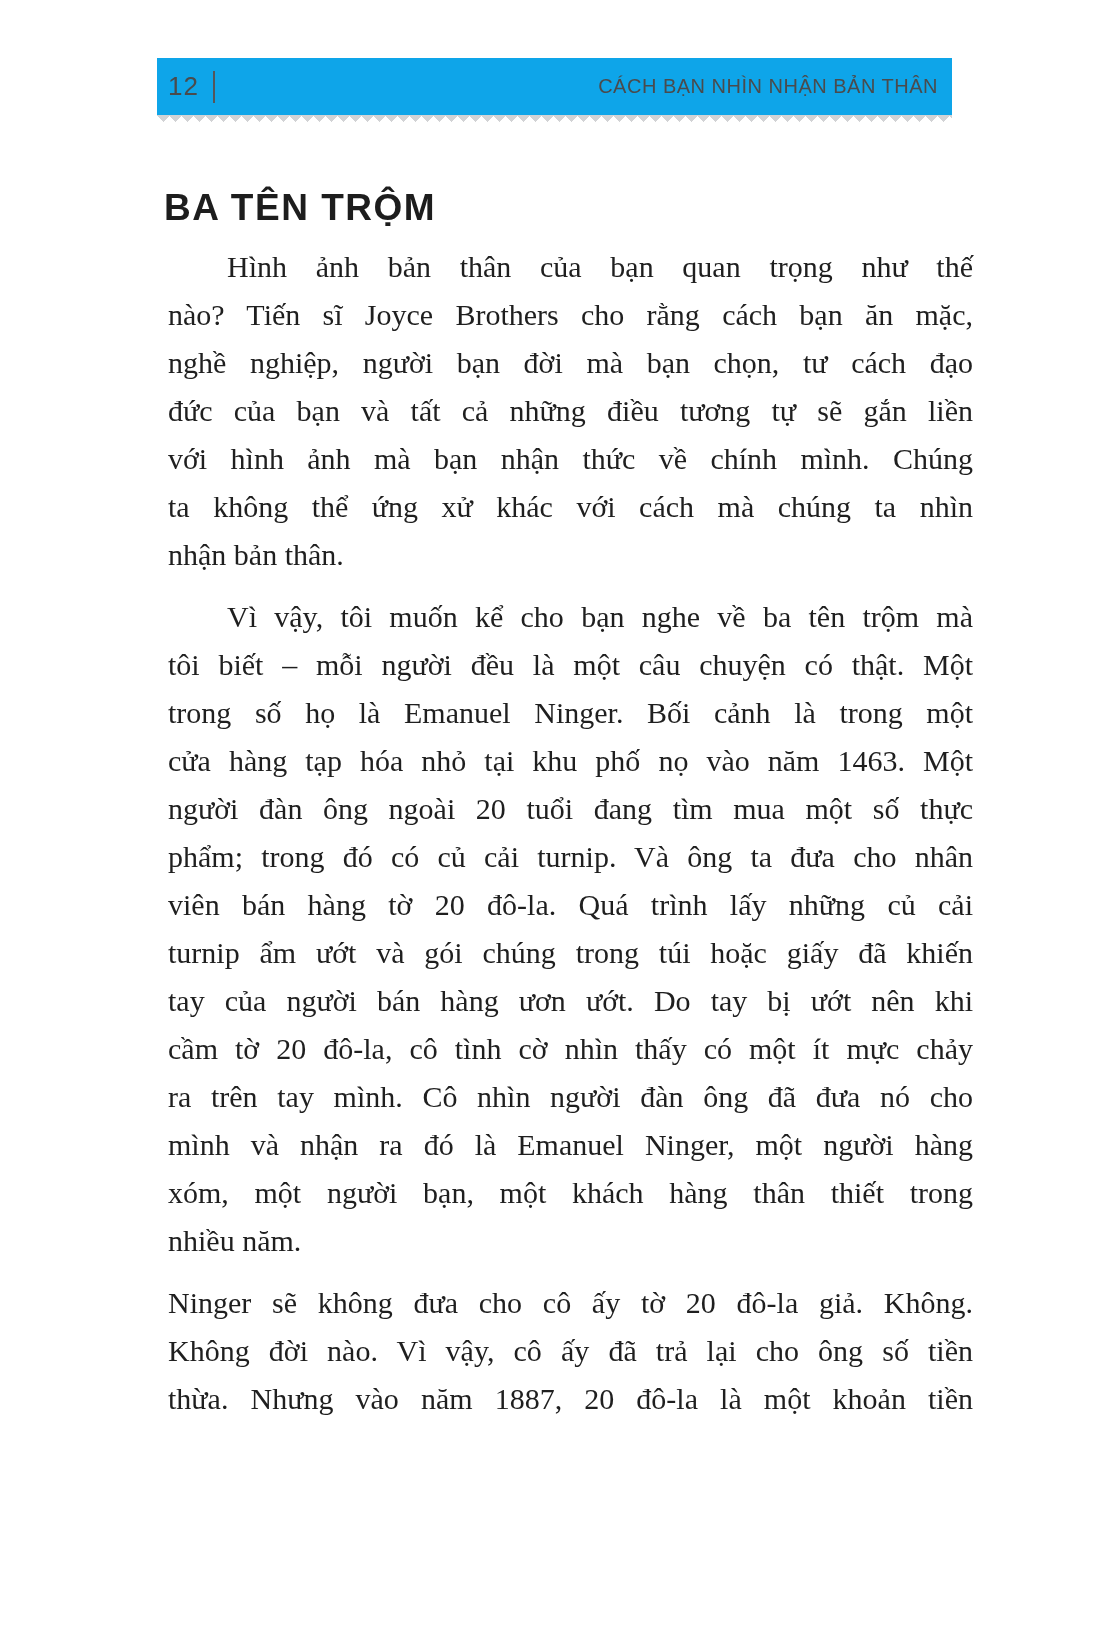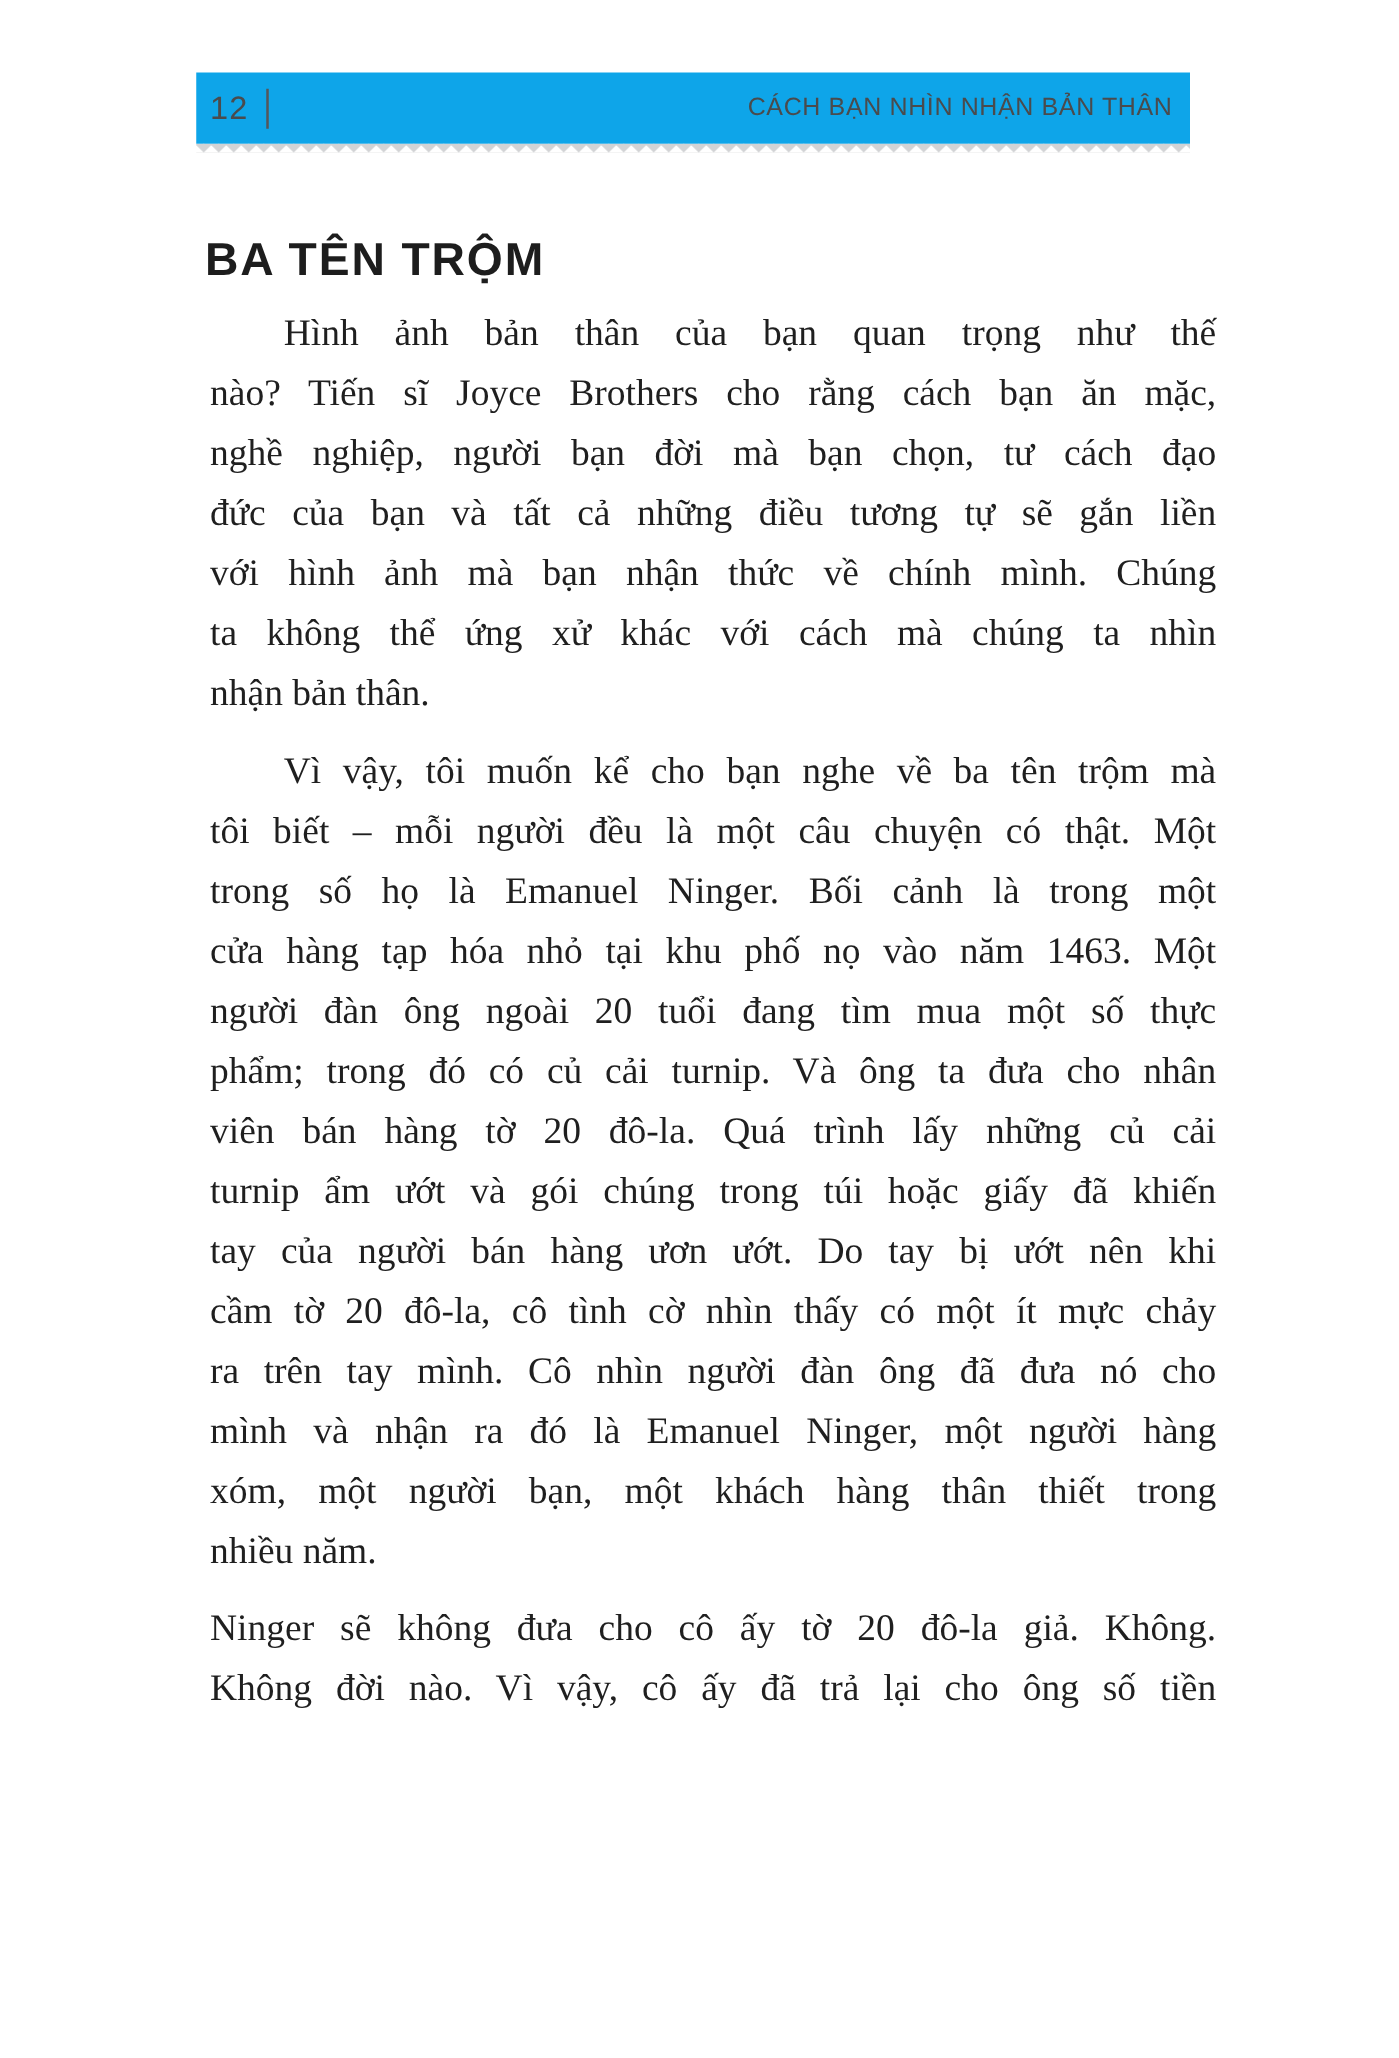--- a/index.html
+++ b/index.html
@@ -121,16 +121,17 @@
         <div class="jline">tay của người bán hàng ươn ướt. Do tay bị ướt nên khi</div>
         <div class="jline">cầm tờ 20 đô-la, cô tình cờ nhìn thấy có một ít mực chảy</div>
         <div class="jline">ra trên tay mình. Cô nhìn người đàn ông đã đưa nó cho</div>
         <div class="jline">mình và nhận ra đó là Emanuel Ninger, một người hàng</div>
         <div class="jline">xóm, một người bạn, một khách hàng thân thiết trong</div>
         <div class="jline plain">nhiều năm.</div>
       </div>
       <div class="paragraph">
         <div class="jline">Ninger sẽ không đưa cho cô ấy tờ 20 đô-la giả. Không.</div>
         <div class="jline">Không đời nào. Vì vậy, cô ấy đã trả lại cho ông số tiền</div>
+        <div class="jline">thừa. Nhưng vào năm 1887, 20 đô-la là một khoản tiền</div>
       </div>
     </div>
 
 </div>
 
 </body></html>

